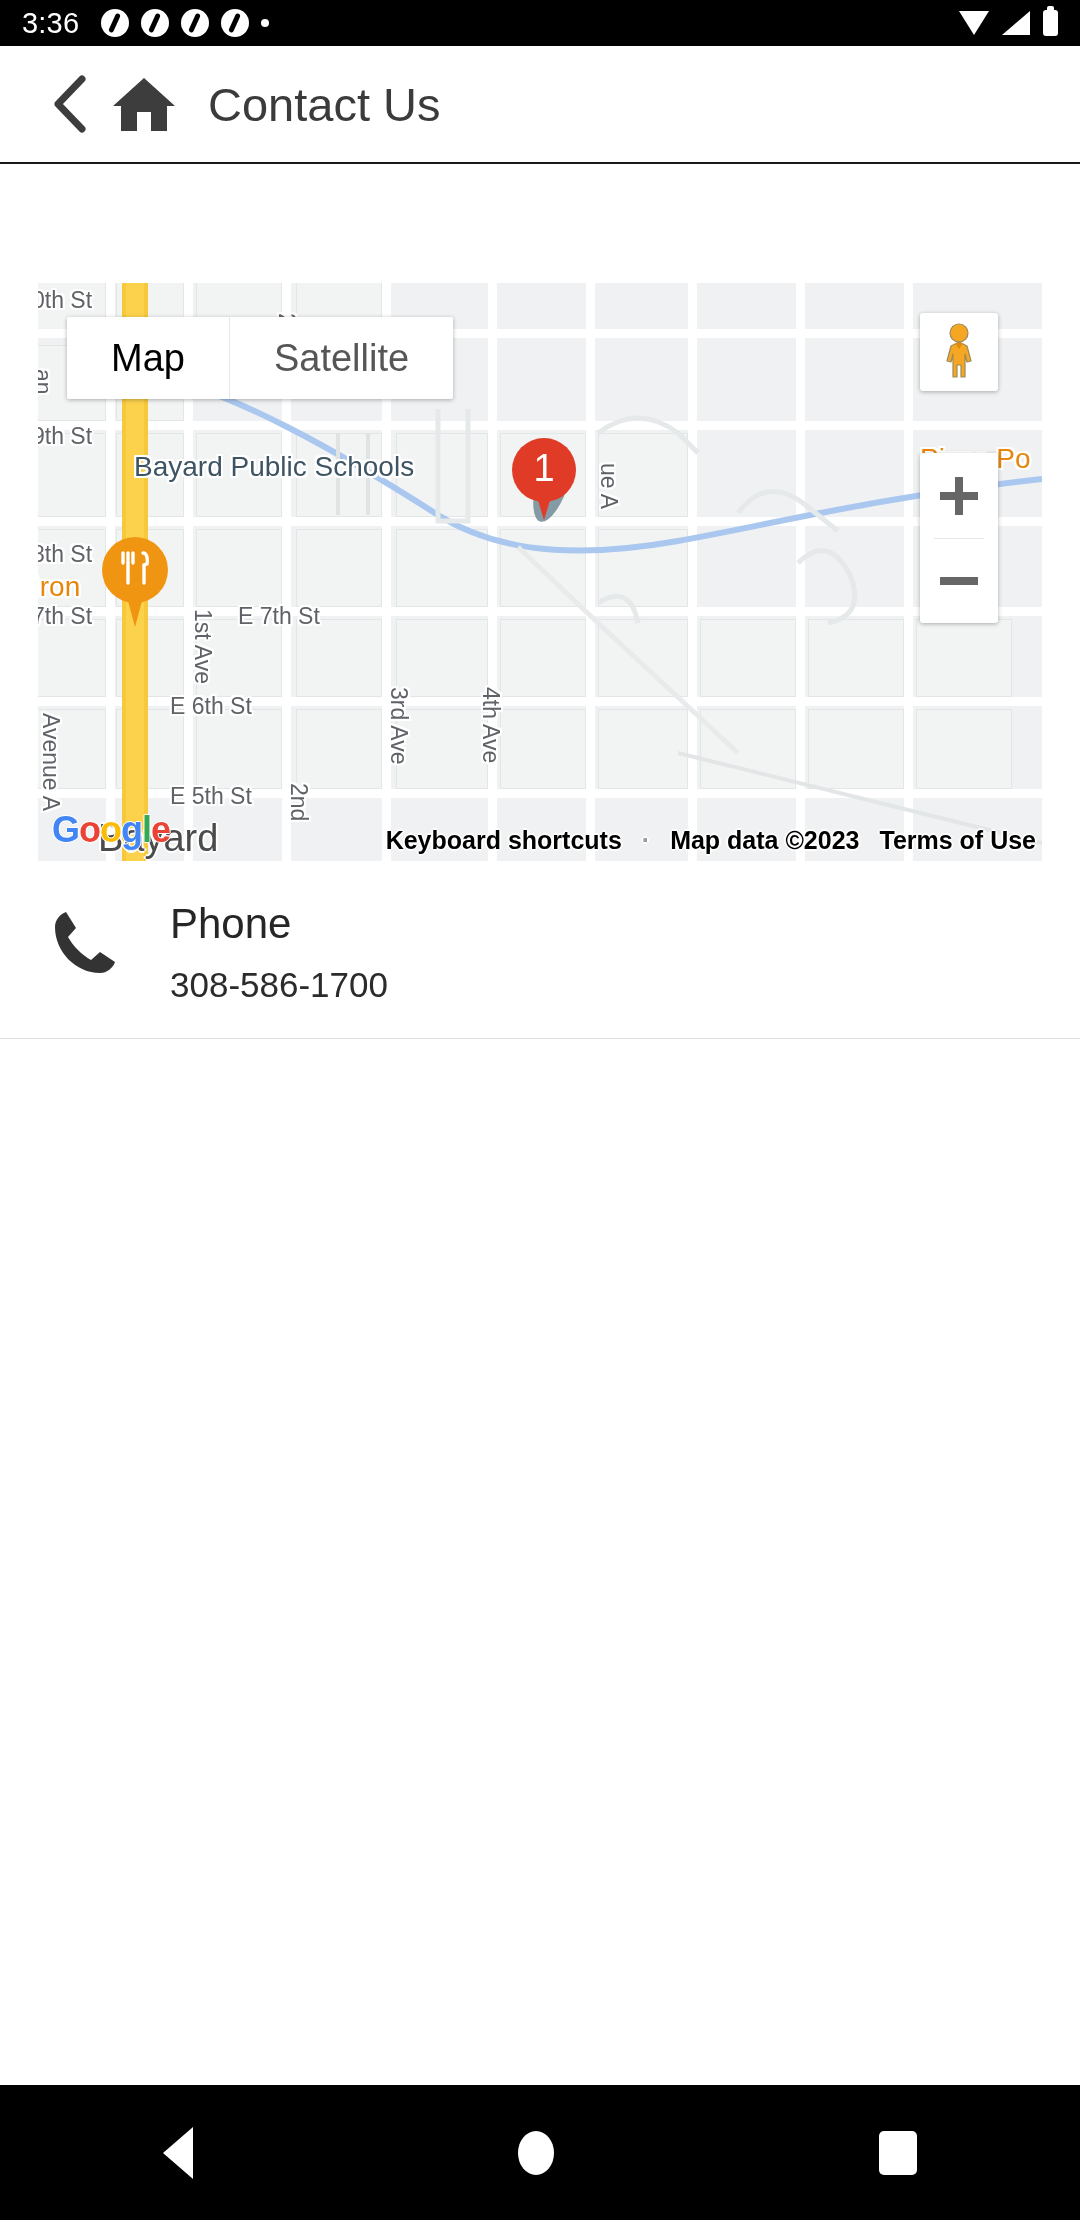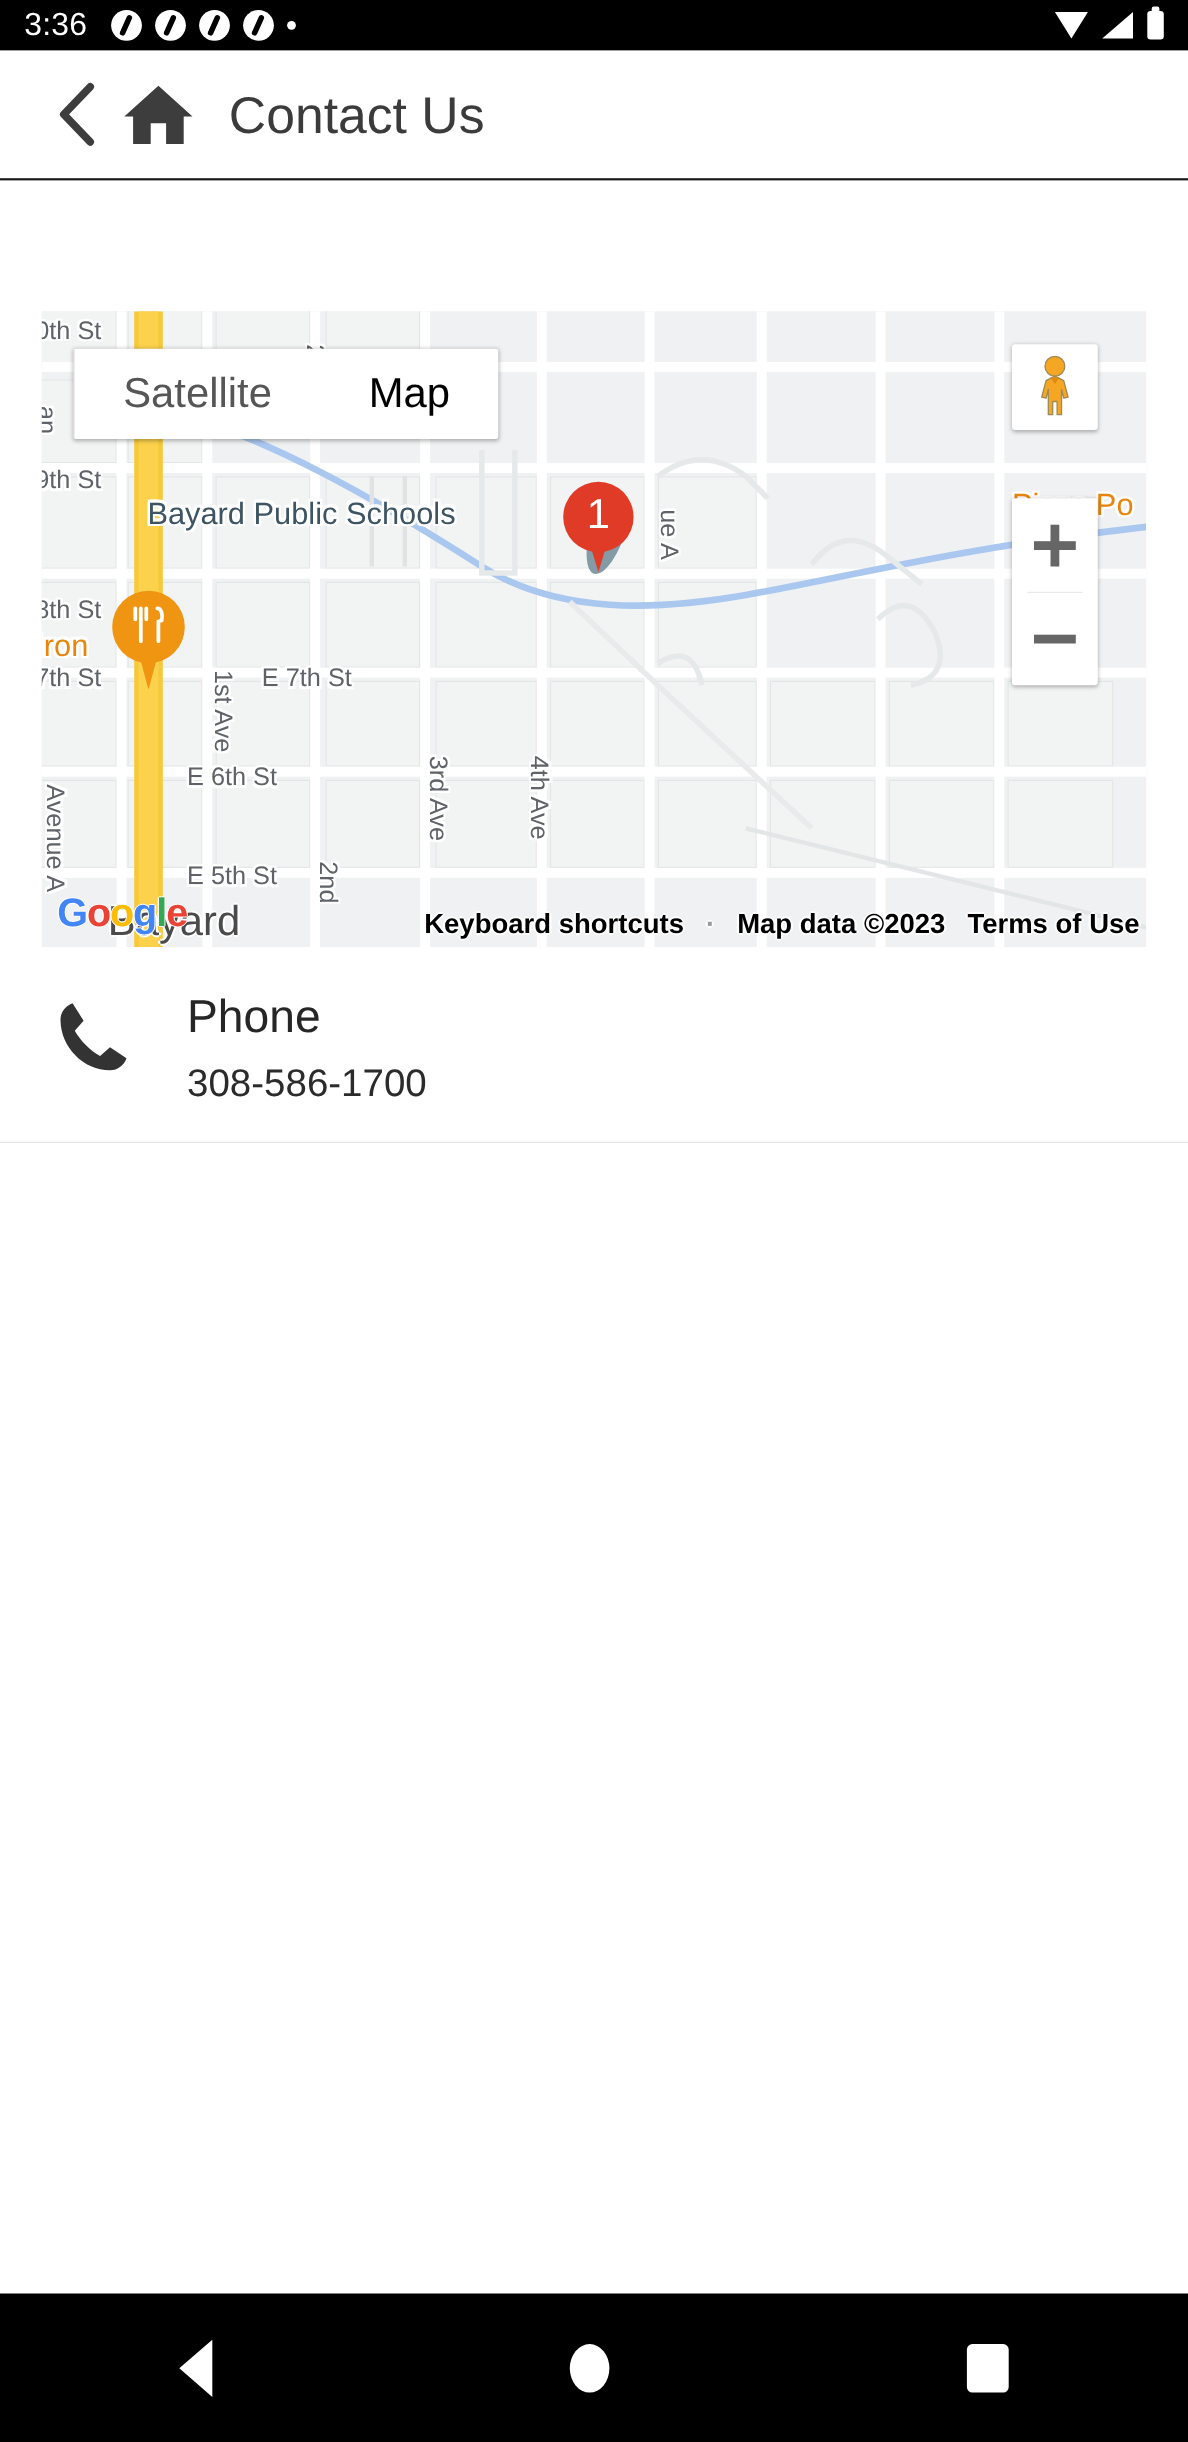--- a/index.html
+++ b/index.html
@@ -345,22 +345,22 @@
     <div class="marker" style="left:474px; top:155px;">
       <div class="pin-shadow"></div>
       <div class="red-pin">
         <div class="head"></div>
         <div class="tail"></div>
         <div class="num">1</div>
       </div>
     </div>
 
     <div class="maptype">
+      <div class="mt active">Map</div>
       <div class="mt inactive">Satellite</div>
-      <div class="mt active">Map</div>
     </div>
 
     <div class="pegman">
       <svg width="46" height="58" viewBox="0 0 46 58">
         <circle cx="23" cy="10" r="9" fill="#f5a623" stroke="#9e8a55" stroke-width="1.2"></circle>
         <path d="M23 19 L15 23 L11 38 L15 39 L17 31 L17 54 L21 54 L21 42 L25 42 L25 54 L29 54 L29 31 L31 39 L35 38 L31 23 Z" fill="#f5a623" stroke="#9e8a55" stroke-width="1.2" stroke-linejoin="round"></path>
         <path d="M19 20 L23 26 L27 20 Z" fill="#e08a10"></path>
       </svg>
     </div>
 

